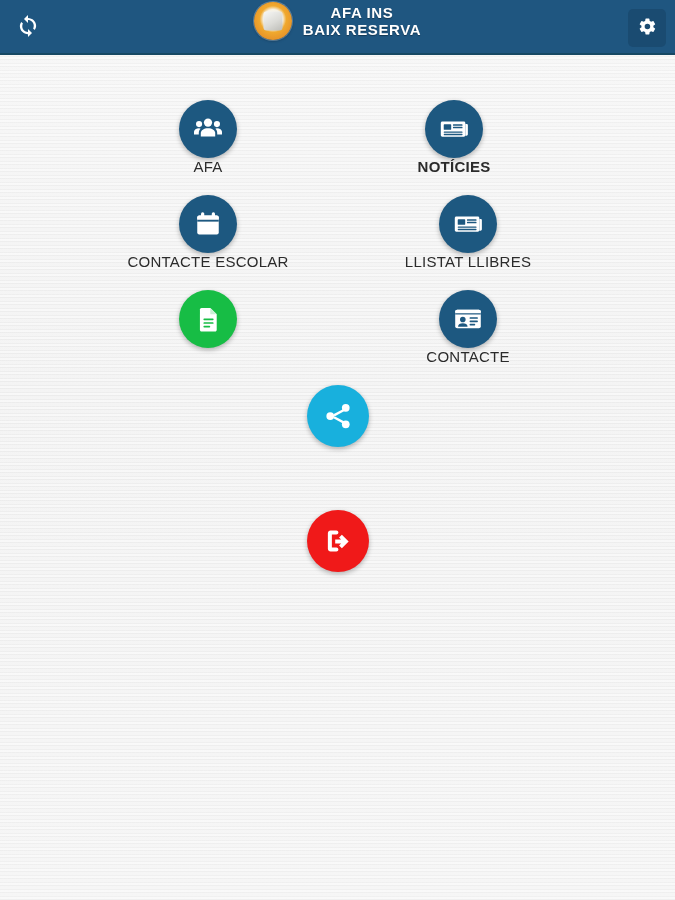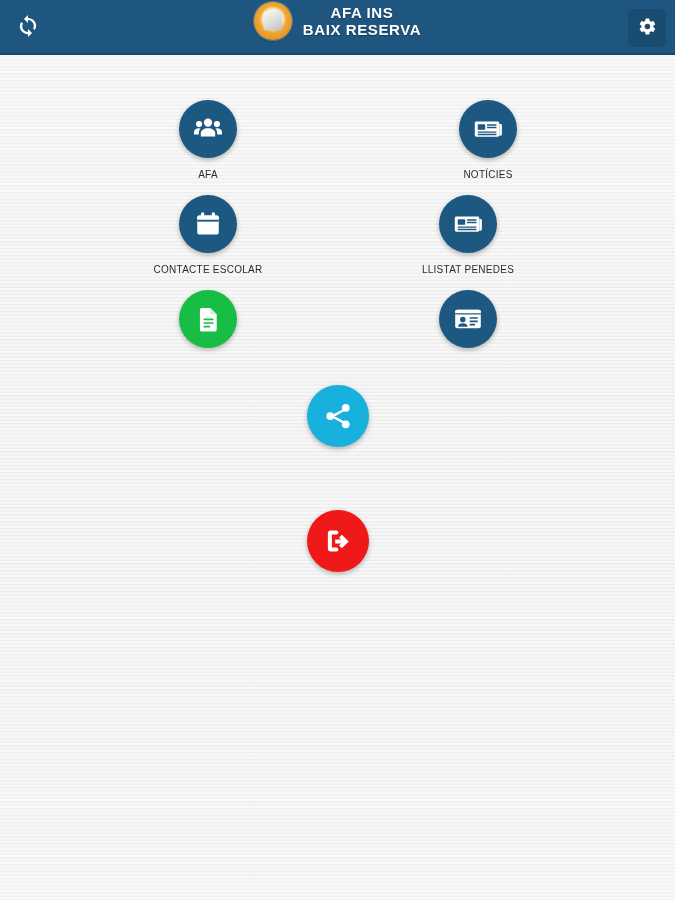--- a/index.html
+++ b/index.html
@@ -138,31 +138,30 @@
   .circle.big { width: 62px; height: 62px; }
 
   .c-blue   { background: #1d5880; }
   .c-green  { background: #17bd45; }
   .c-cyan   { background: #18b0dd; }
   .c-red    { background: #f01919; }
 
   .circle svg { display: block; }
 
   .menu-label {
-    margin-top: 11px;
-    font-size: 10px;
+    font-size: 15px;
     letter-spacing: 0.25px;
     color: #2b2b2b;
     white-space: nowrap;
     font-family: "Liberation Sans", sans-serif;
   }
 
   
   #item-afa         { left:  98px; top:  45px; width: 220px; }
-  #item-noticies    { left: 378px; top:  45px; width: 220px; }
+  #item-noticies    { left: 344px; top:  45px; width: 220px; font-weight: bold; }
   #item-calendari   { left:  98px; top: 140px; width: 220px; }
   #item-llistat     { left: 358px; top: 140px; width: 220px; }
   #item-formulari   { left:  68px; top: 235px; width: 280px; }
   #item-contacte    { left: 358px; top: 235px; width: 220px; }
   #item-comparteix  { left: 228px; top: 330px; width: 220px; }
   #item-sortir      { left: 228px; top: 455px; width: 220px; }
 
   #item-formulari .circle { margin-left: auto; margin-right: auto; }
 </style>
 </head>
@@ -256,21 +255,21 @@
           <path d="M3.2 6.4h16.2c.6 0 1.1.5 1.1 1.1v9.2c0 .6-.5 1.1-1.1 1.1H3.2c-.6 0-1.1-.5-1.1-1.1V7.5c0-.6.5-1.1 1.1-1.1z" fill="#ffffff"></path>
           <path d="M20.5 8.3h1.2c.4 0 .7.3.7.7v7c0 .6-.4 1-1 1h-.9V8.3z" fill="#ffffff"></path>
           <rect x="4.3" y="8.5" width="5.6" height="4.1" rx="0.5" fill="#1d5880"></rect>
           <rect x="11.2" y="8.5" width="7.2" height="1.1" rx="0.4" fill="#1d5880"></rect>
           <rect x="11.2" y="10.4" width="7.2" height="1.1" rx="0.4" fill="#1d5880"></rect>
           <rect x="4.3" y="13.8" width="14.1" height="1.1" rx="0.4" fill="#1d5880"></rect>
           <rect x="4.3" y="15.5" width="14.1" height="1.1" rx="0.4" fill="#1d5880"></rect>
         </svg>
       </span>
     </div>
-    <div class="menu-label">LLISTAT PENEDES</div>
+    <div class="menu-label">LLISTAT LLIBRES</div>
   </div>
 
   <div class="menu-item" id="item-formulari">
     <div class="circle c-green">
       <span>
         <svg width="29" height="29" viewBox="0 0 24 24">
           <path d="M6.2 2.4h7.3l5.3 5.3v13c0 .7-.6 1.3-1.3 1.3H6.2c-.7 0-1.3-.6-1.3-1.3V3.7c0-.7.6-1.3 1.3-1.3z" fill="#ffffff"></path>
           <path d="M13.5 2.4l5.3 5.3h-5.3V2.4z" fill="#c9f0d4"></path>
           <rect x="7.8" y="11.2" width="8.4" height="1.4" rx="0.6" fill="#17bd45"></rect>
           <rect x="7.8" y="14.2" width="8.4" height="1.4" rx="0.6" fill="#17bd45"></rect>
@@ -288,20 +287,21 @@
           <rect x="2.4" y="5.1" width="19.2" height="2.6" rx="1.5" fill="#ffffff"></rect>
           <rect x="2.4" y="7.7" width="19.2" height="0.9" fill="#1d5880"></rect>
           <circle cx="8.1" cy="12.4" r="2.1" fill="#1d5880"></circle>
           <path d="M8.1 15.1c-2 0-3.5 1-3.5 2.1v.6h7v-.6c0-1.1-1.5-2.1-3.5-2.1z" fill="#1d5880"></path>
           <rect x="13.2" y="10.6" width="6.2" height="1.3" rx="0.5" fill="#1d5880"></rect>
           <rect x="13.2" y="13.1" width="6.2" height="1.3" rx="0.5" fill="#1d5880"></rect>
           <rect x="13.2" y="15.6" width="4.2" height="1.3" rx="0.5" fill="#1d5880"></rect>
         </svg>
       </span>
     </div>
+    <div class="menu-label">CONTACTE</div>
   </div>
 
   <div class="menu-item" id="item-comparteix">
     <div class="circle big c-cyan">
       <span>
         <svg width="30" height="30" viewBox="0 0 24 24" fill="#ffffff">
           <circle cx="18.2" cy="5.4" r="3.1"></circle>
           <circle cx="5.8" cy="12" r="3.1"></circle>
           <circle cx="18.2" cy="18.6" r="3.1"></circle>
           <path d="M8.3 10.6l8-4.3.9 1.7-8 4.3z"></path>

